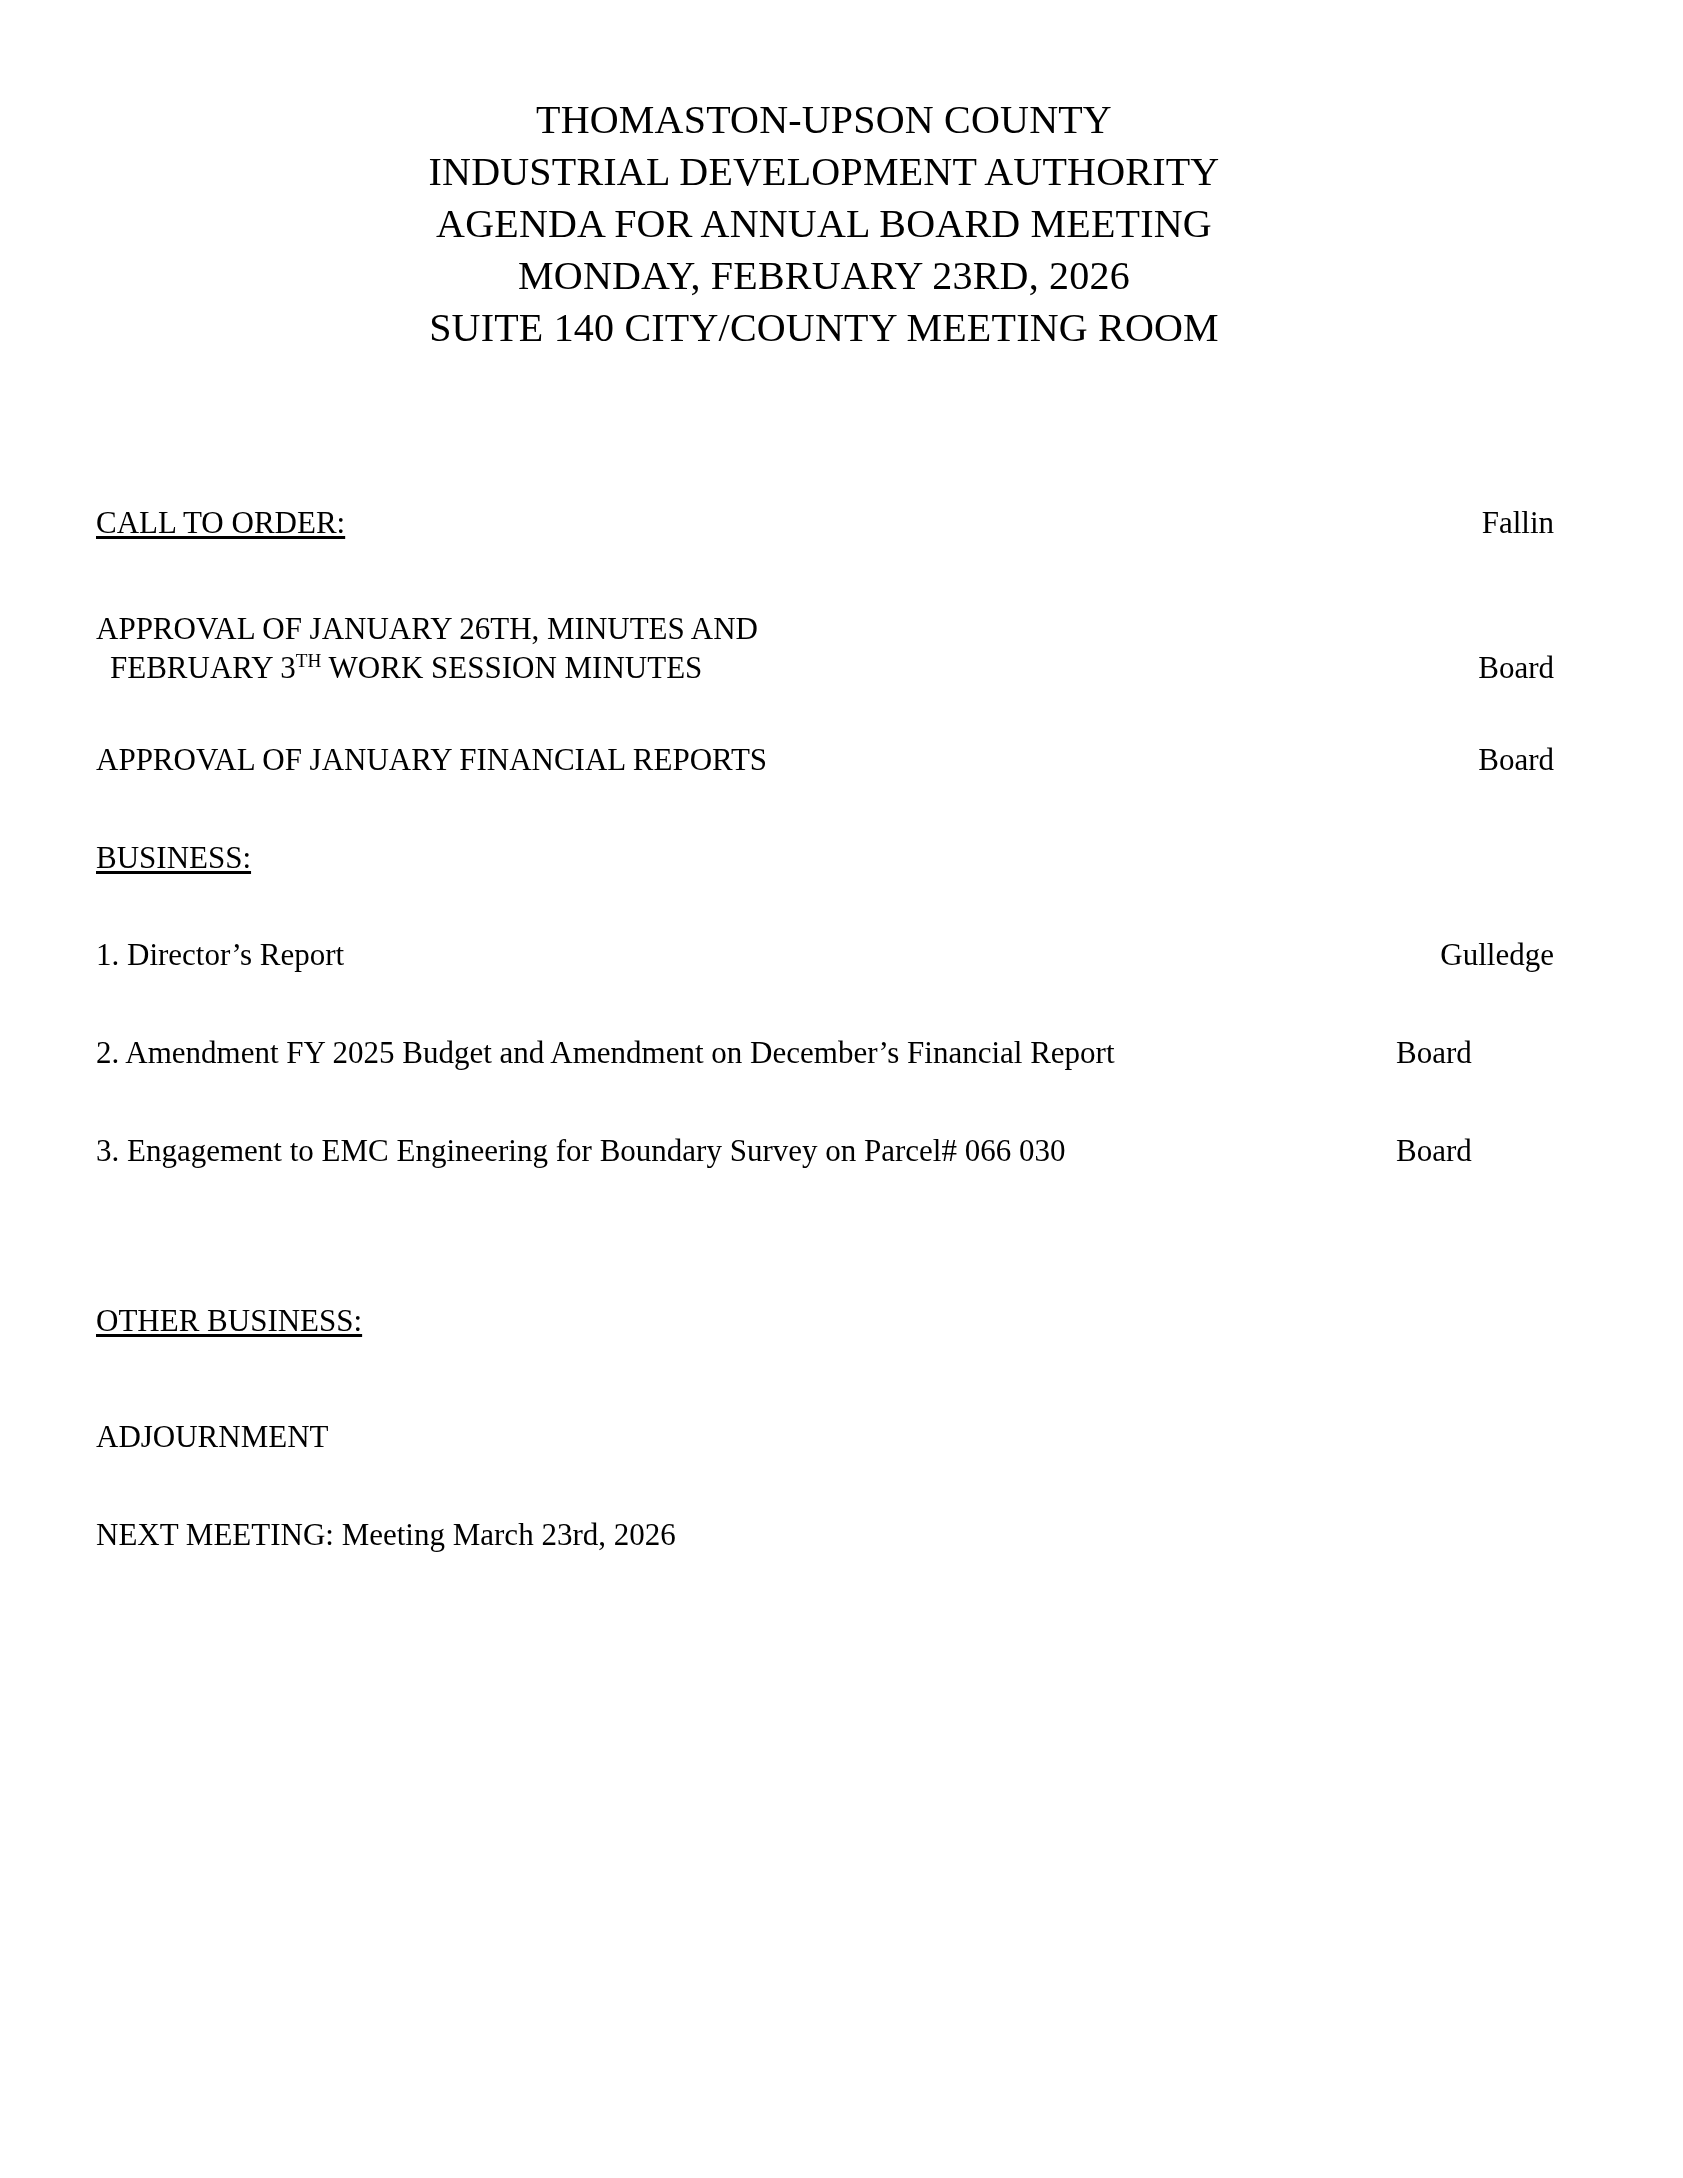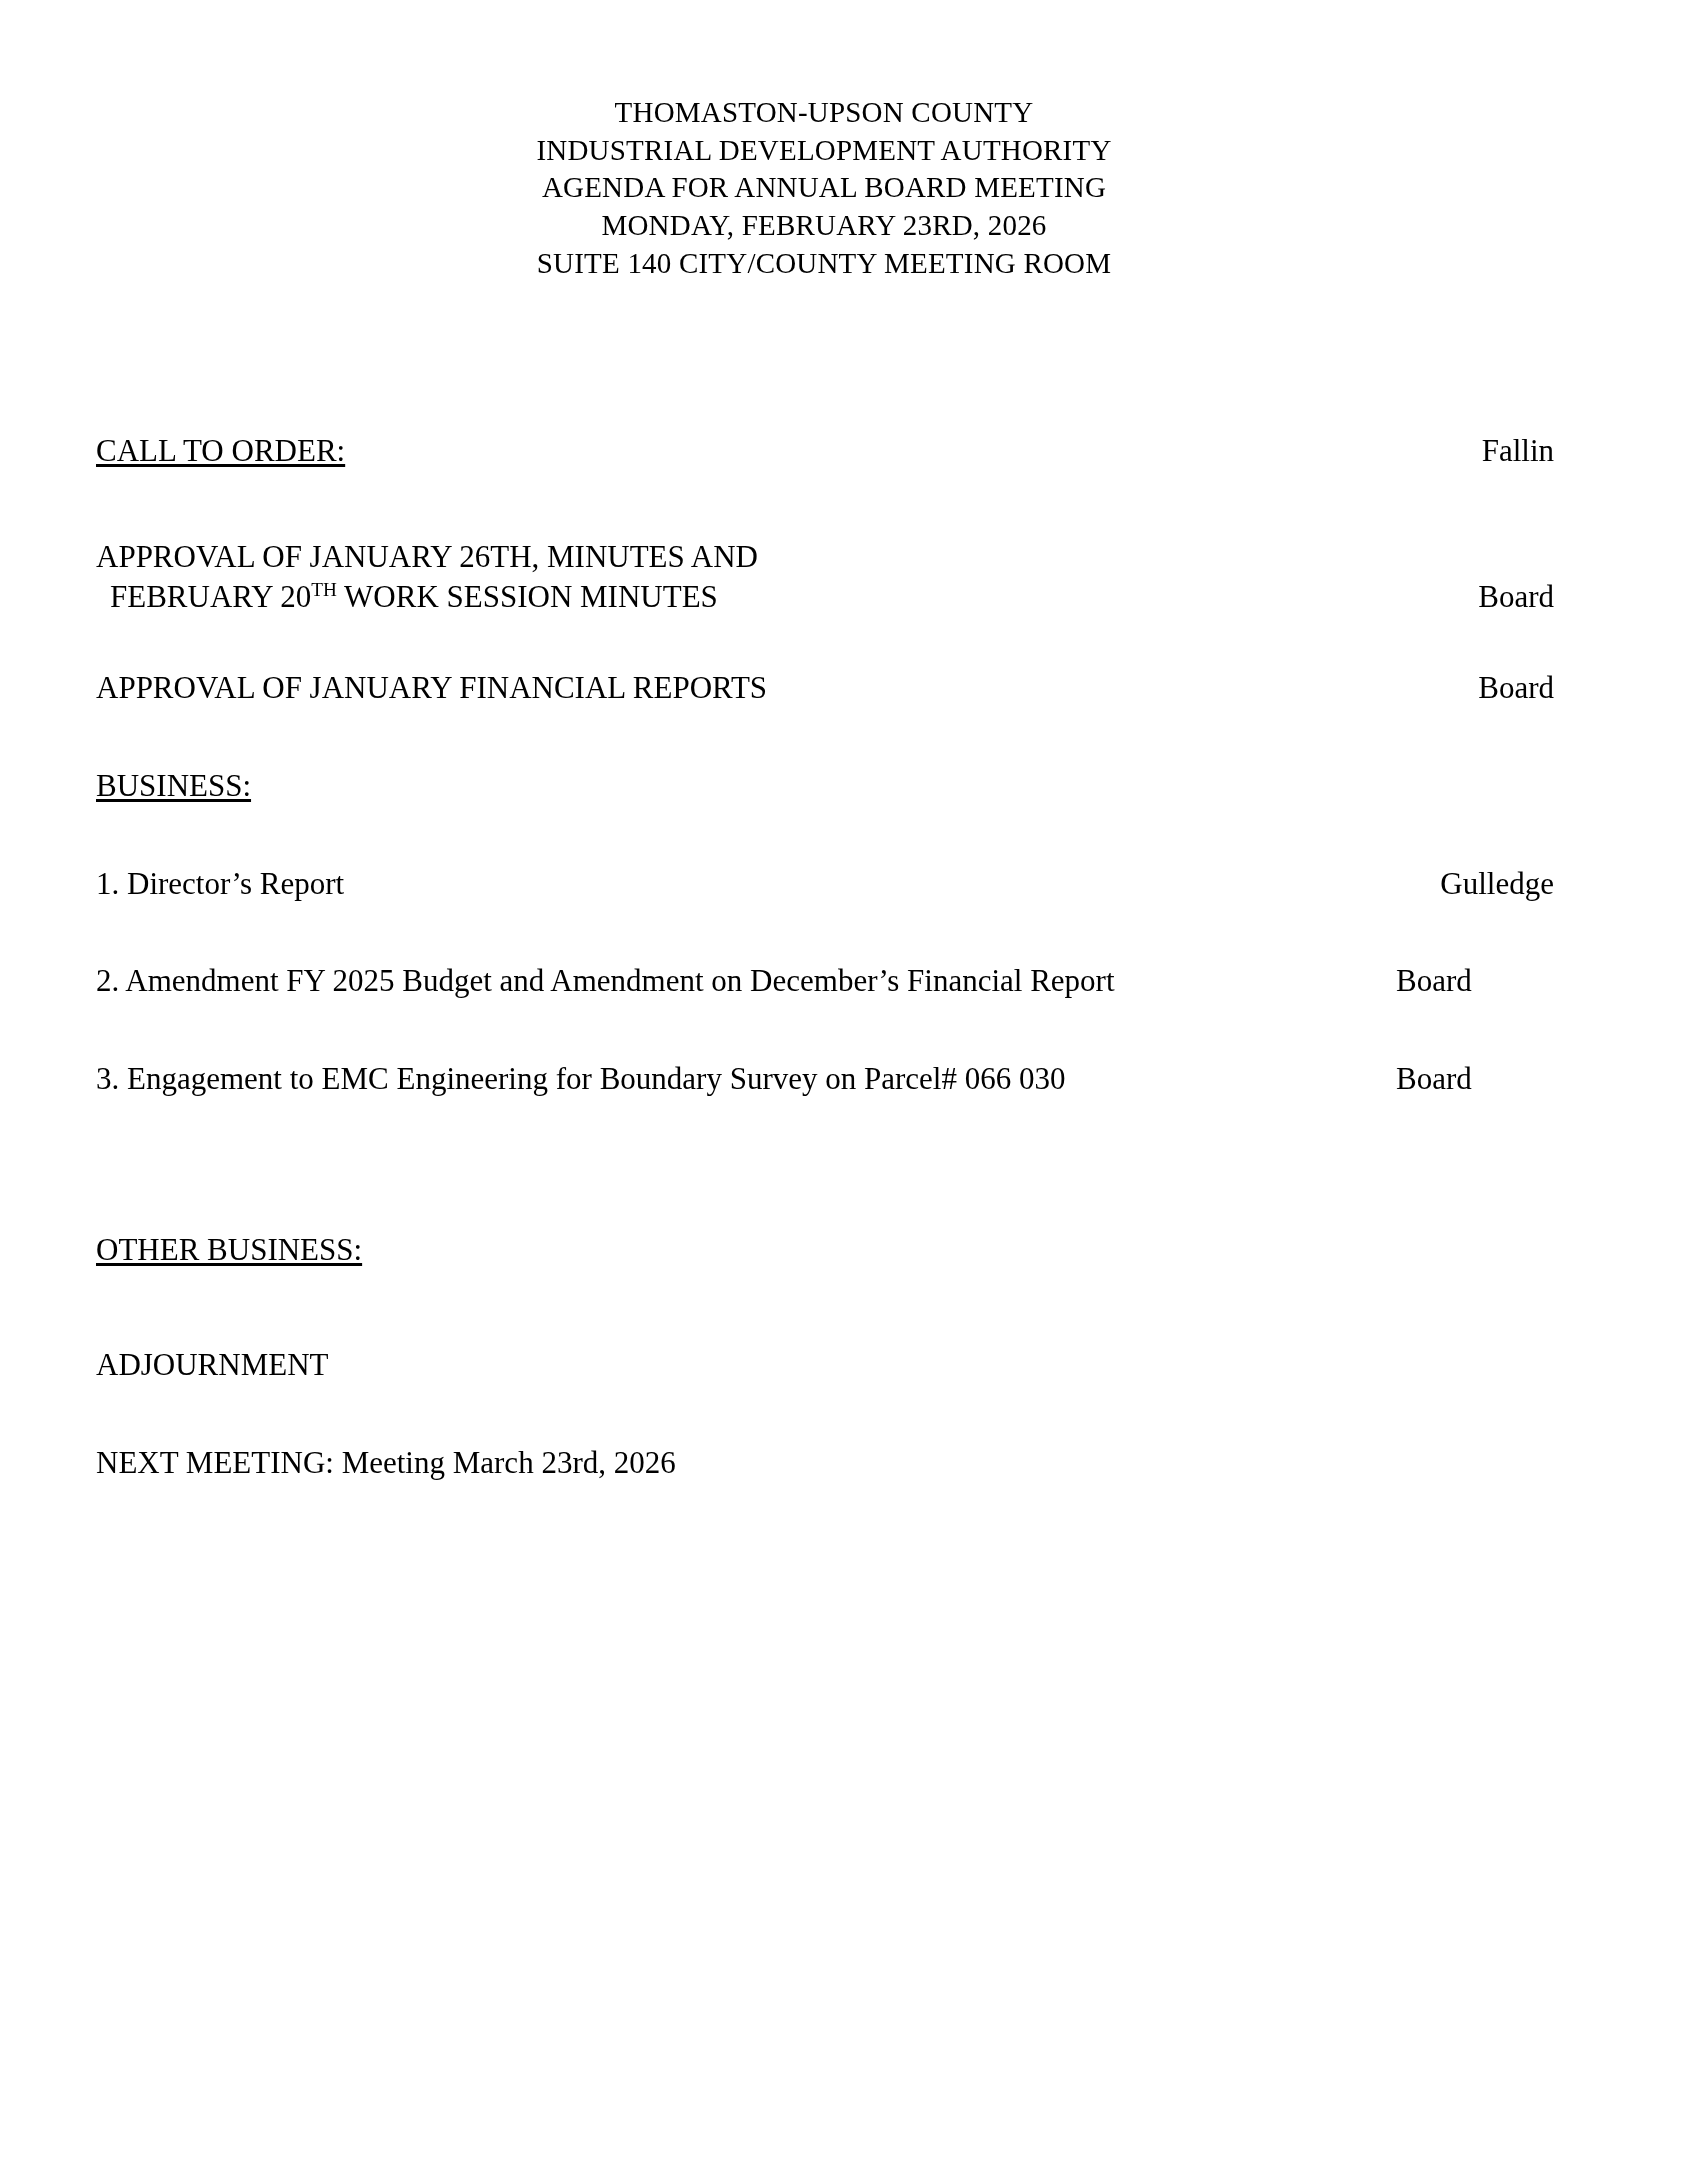--- a/index.html
+++ b/index.html
@@ -19,21 +19,21 @@
     width: 1683px;
     height: 2178px;
     box-sizing: border-box;
     padding: 94px 129px 0 94px;
     position: relative;
   }
 
   
   .doc-header {
     text-align: center;
-    font-size: 29px;
+    font-size: 40px;
     line-height: 1.30;
     letter-spacing: 0.2px;
   }
   .doc-header div {
     white-space: nowrap;
   }
 
   
   .body-area {
     margin-top: 149px;
@@ -105,21 +105,21 @@
         <span class="underline">CALL TO ORDER:</span>
       </div>
       <div class="right">Fallin</div>
     </div>
 
     <div class="gap-mid"></div>
 
     <div class="row two-line">
       <div class="left">
         <div>APPROVAL OF JANUARY 26TH, MINUTES AND</div>
-        <div class="second-line"><span>FEBRUARY 20</span><sup>TH</sup><span> WORK SESSION MINUTES</span></div>
+        <div class="second-line"><span>FEBRUARY 3</span><sup>TH</sup><span> WORK SESSION MINUTES</span></div>
       </div>
       <div class="right" style="align-self:flex-end;">Board</div>
     </div>
 
     <div class="gap-small"></div>
 
     <div class="row">
       <div class="left">APPROVAL OF JANUARY FINANCIAL REPORTS</div>
       <div class="right">Board</div>
     </div>

